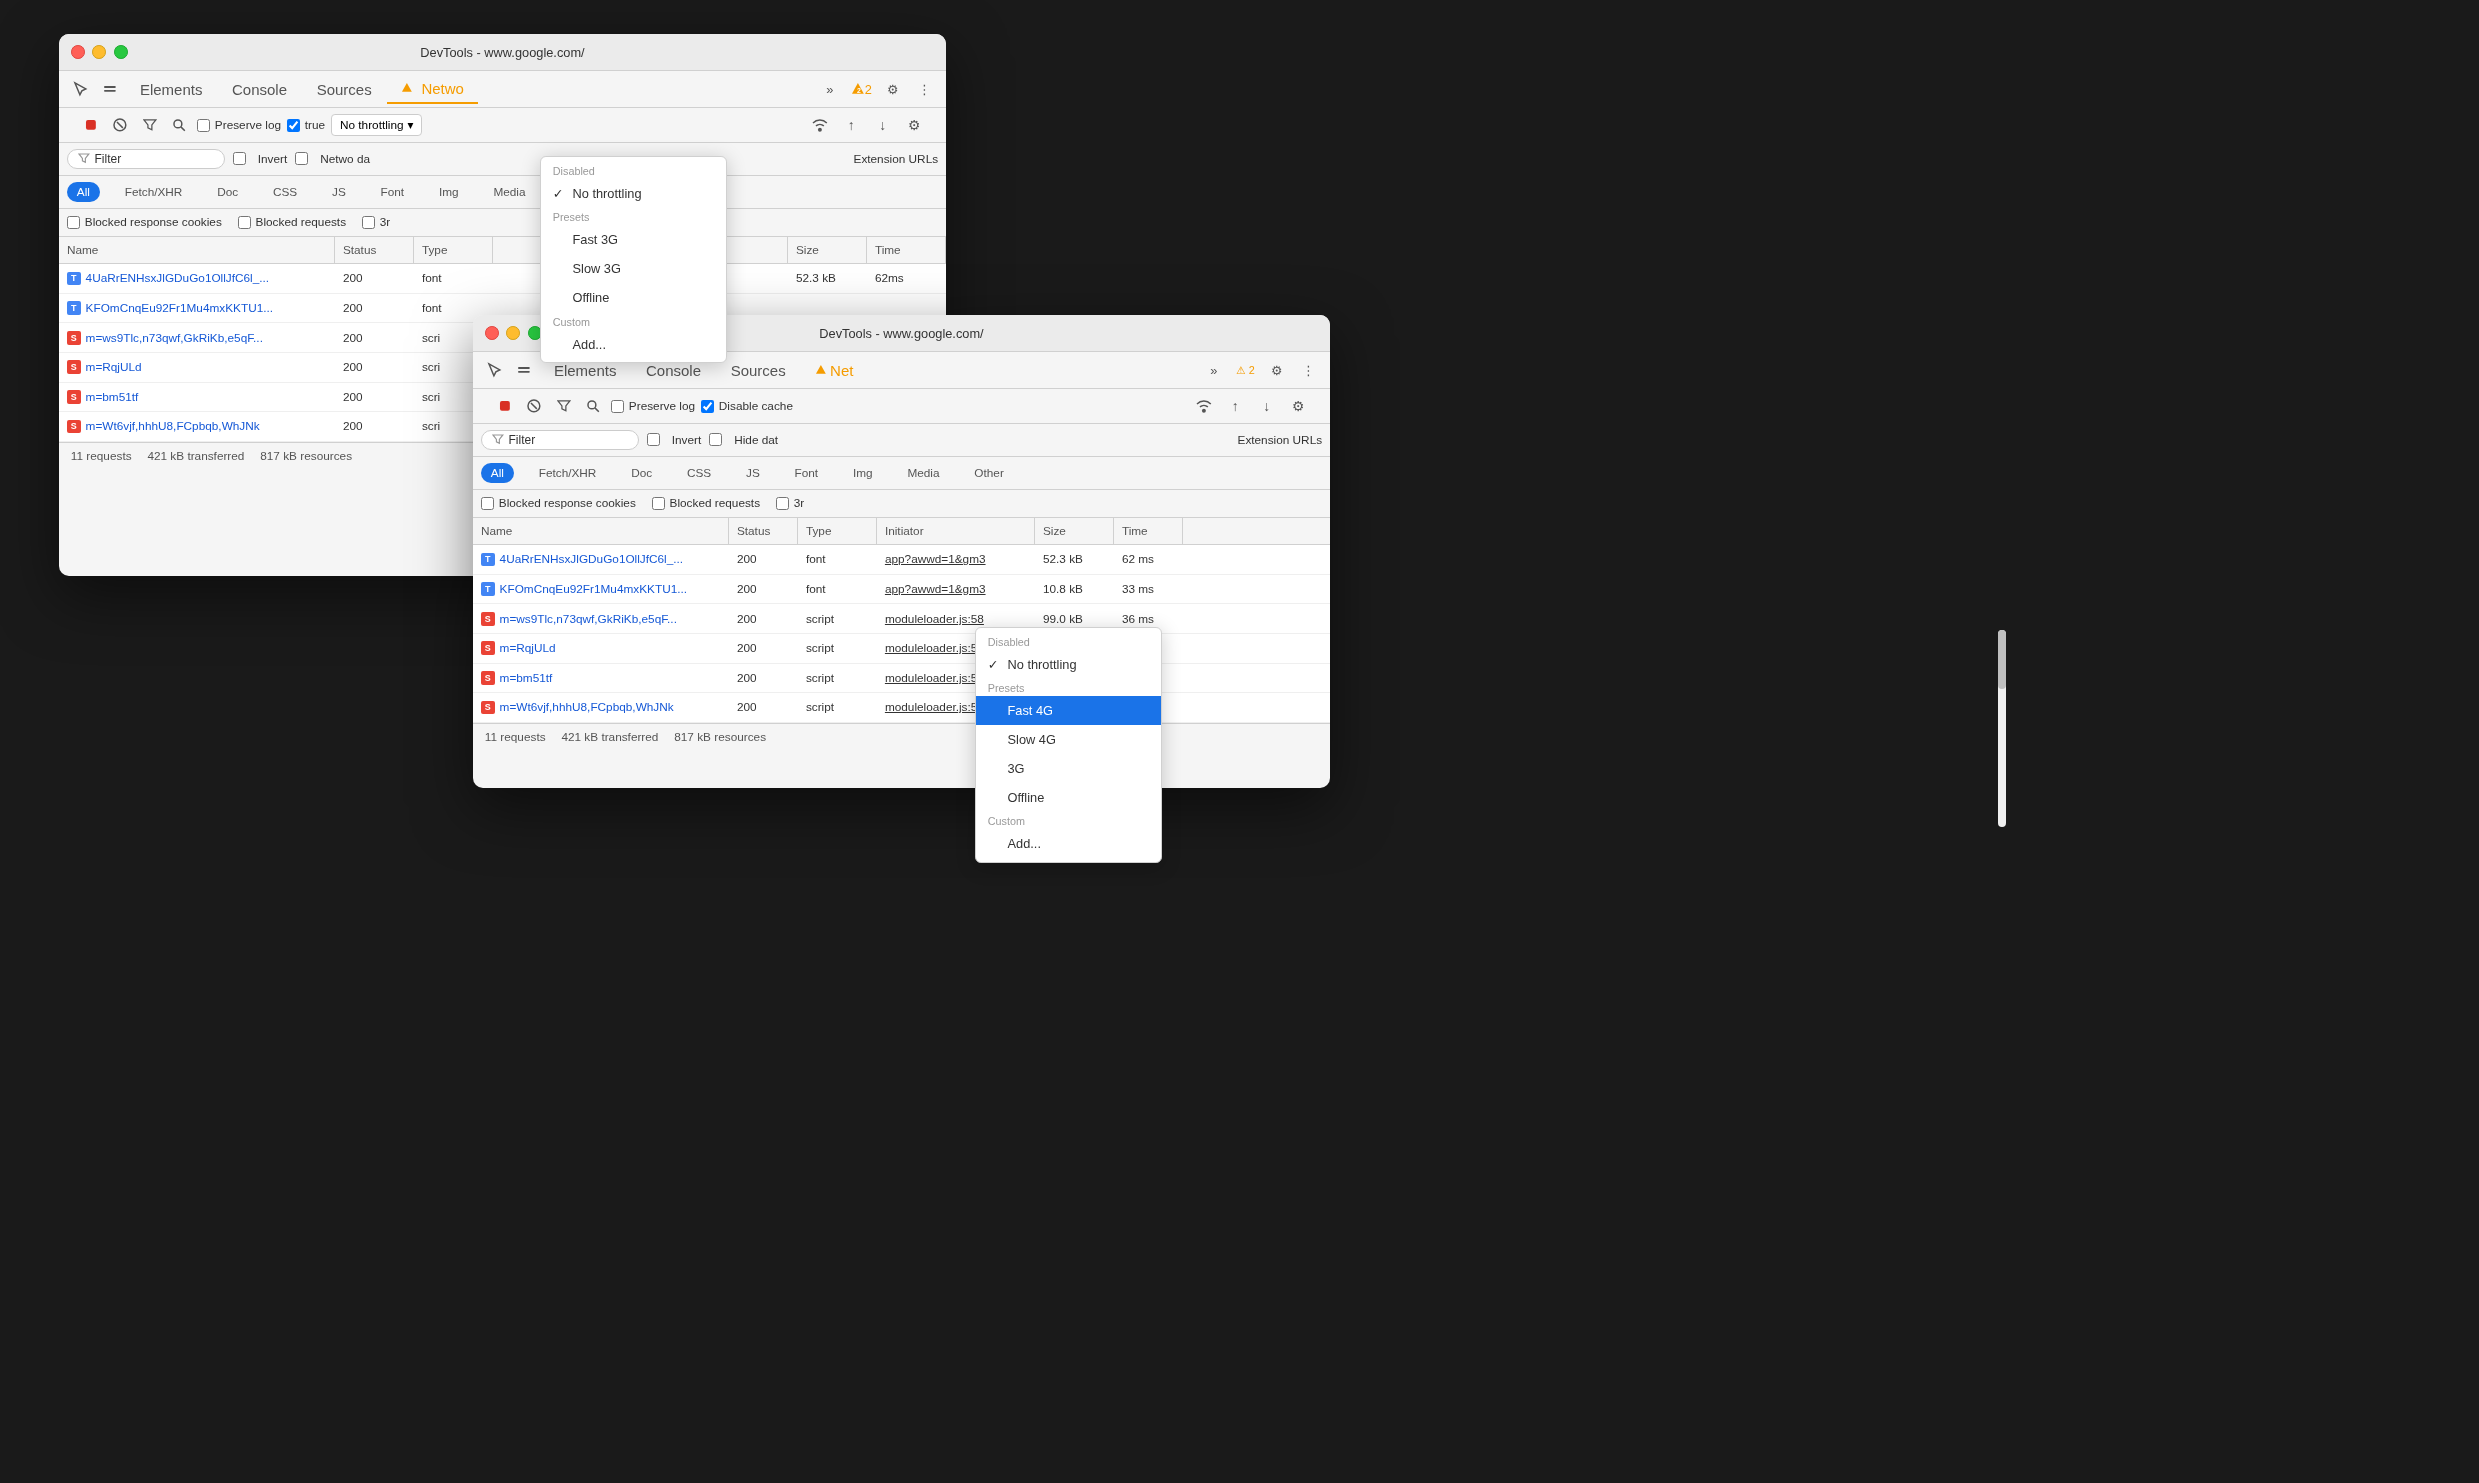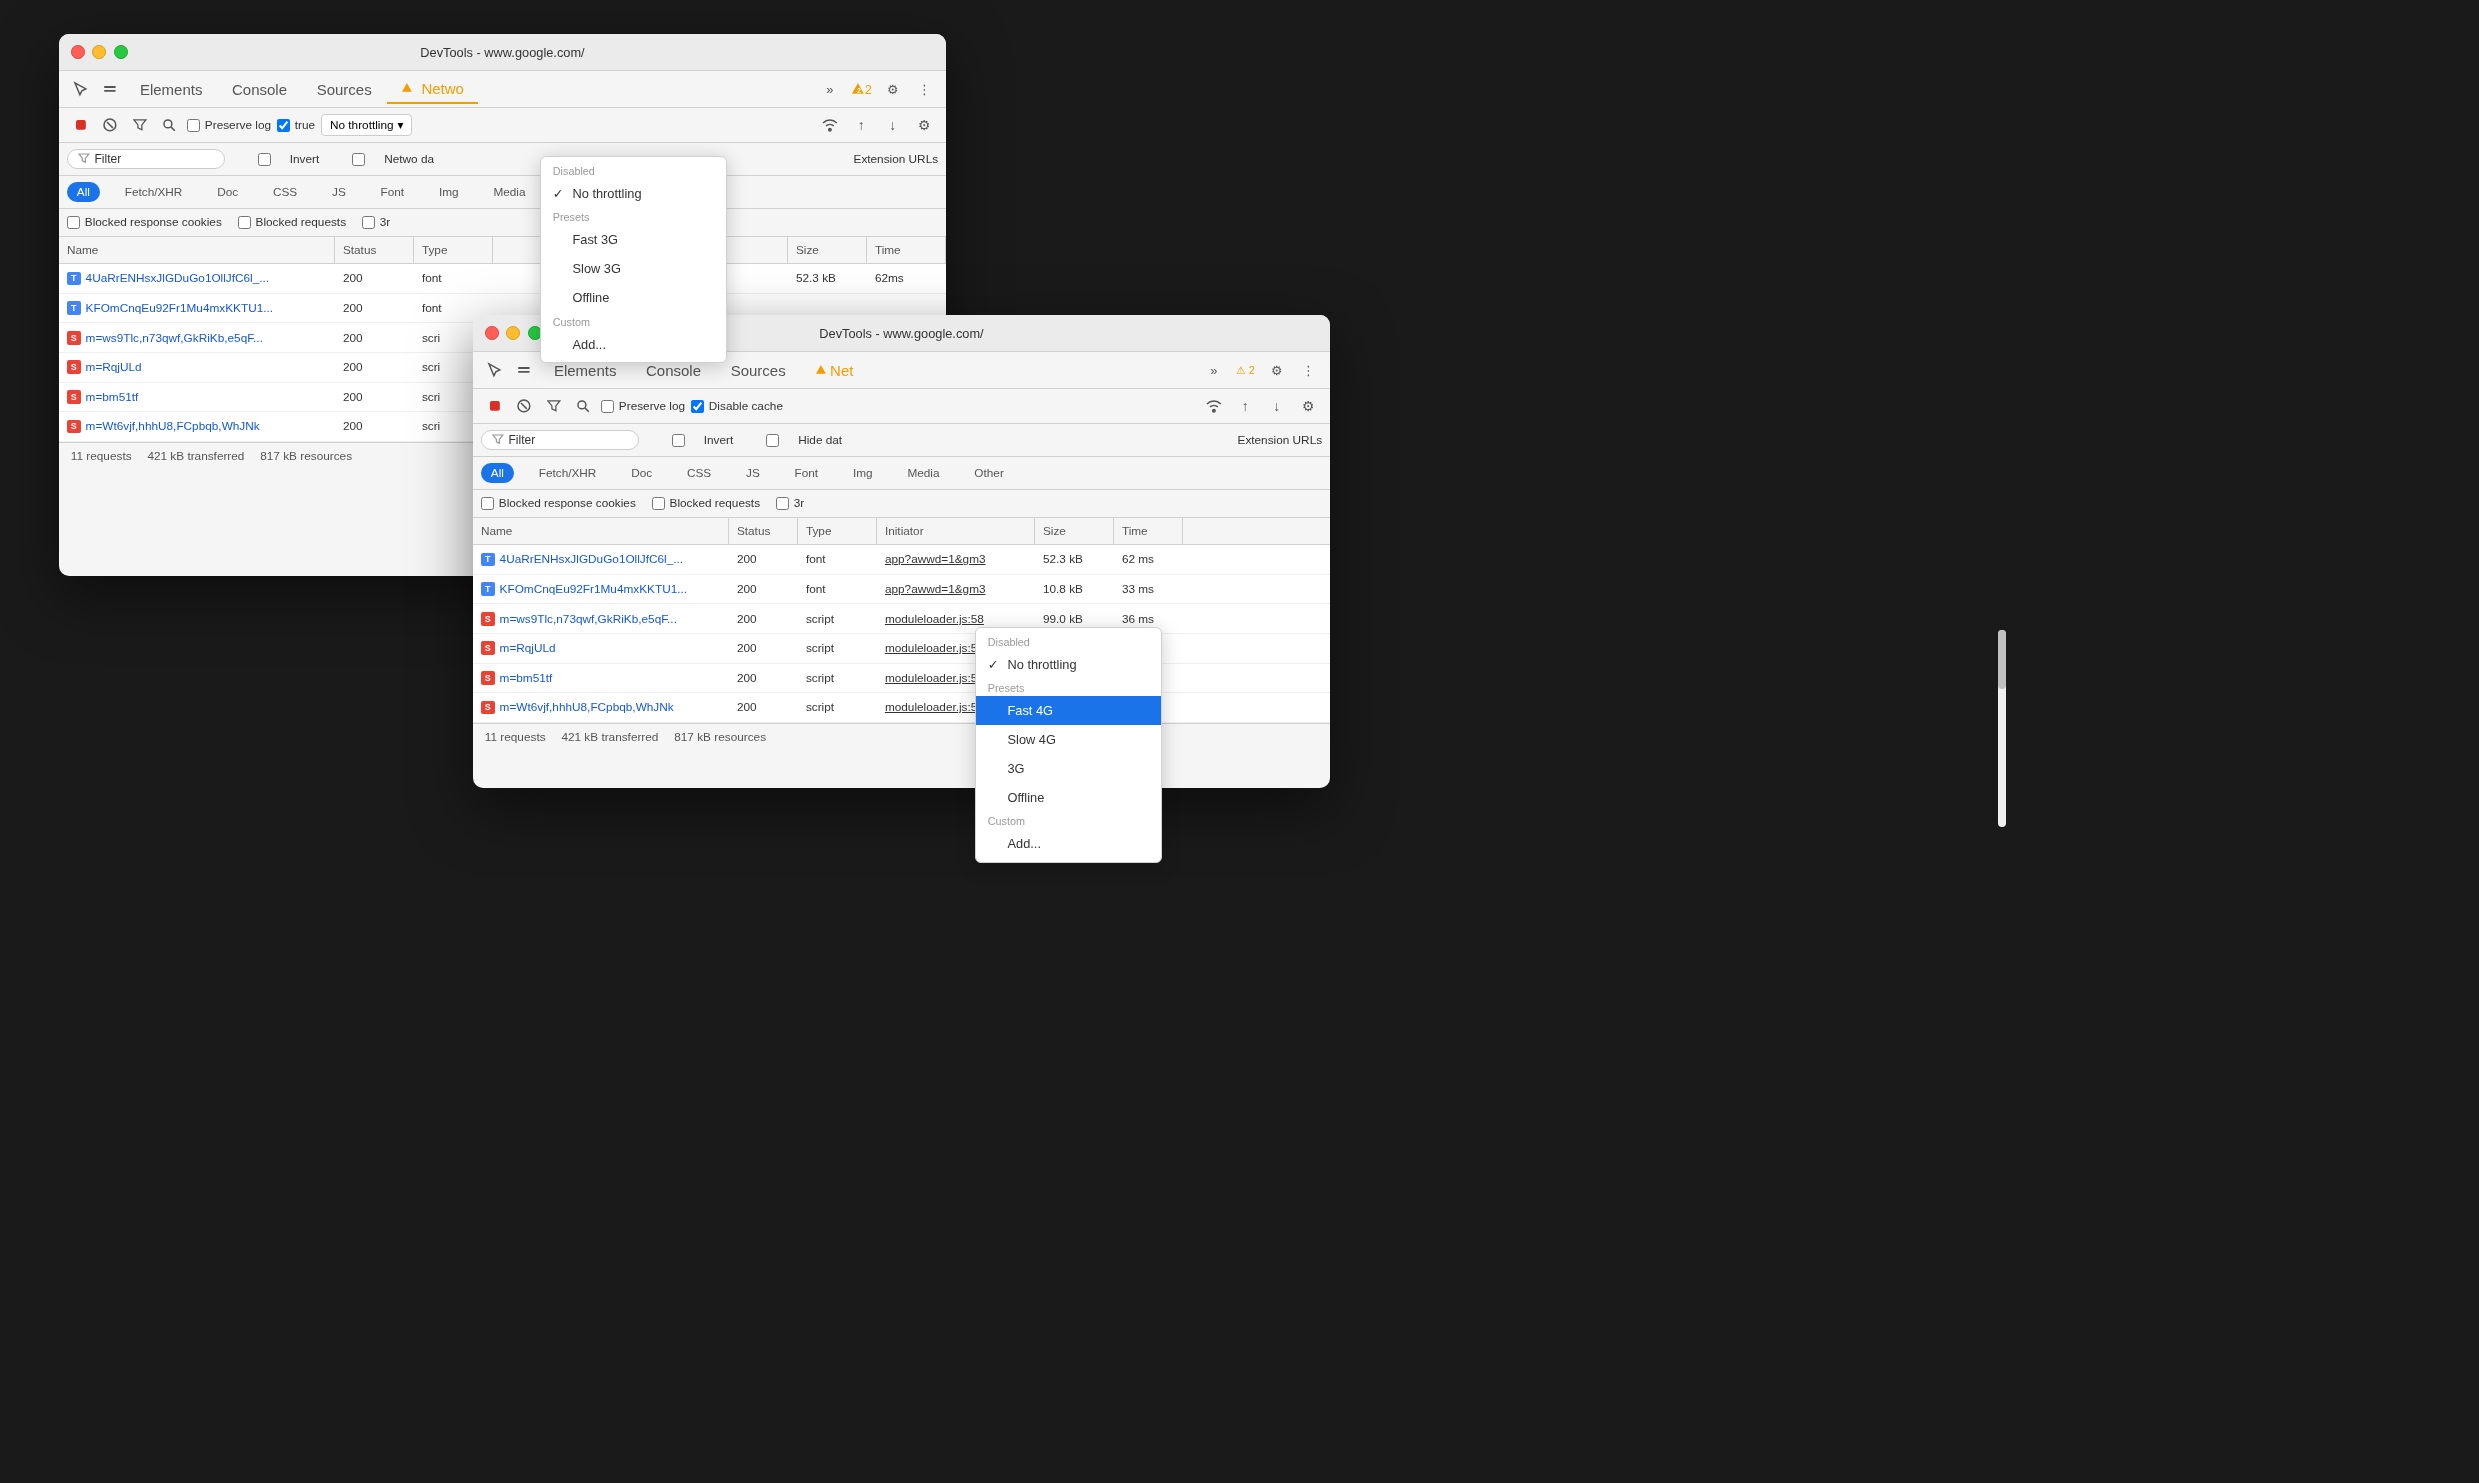--- a/index.html
+++ b/index.html
@@ -100,21 +100,21 @@
       align-items: center;
       gap: 3.9px;
     }
 
     
     .toolbar {
       background: #f5f5f5;
       height: 35px;
       display: flex;
       align-items: center;
-      padding: 0 10px;
+      padding: 0 20px;
       border-bottom: 1px solid #d0d0d0;
       gap: 5.9px;
     }
 
     .toolbar-icon {
       width: 23.6px;
       height: 23.6px;
       display: flex;
       align-items: center;
       justify-content: center;
@@ -168,26 +168,25 @@
       border-radius: 13.8px;
       padding: 2px 9.9px;
       gap: 4.9px;
       font-size: 12px;
       color: #333;
       width: 158px;
     }
 
     .filter-option {
       display: flex;
-      align-items: center;
-      gap: 19px;
+      align-items: flex-start;
+      gap: 12px;
       font-size: 11.8px;
       color: #333;
       cursor: pointer;
-      margin-left: 25px;
     }
 
     
     .type-filters {
       background: #f5f5f5;
       height: 33px;
       display: flex;
       align-items: center;
       padding: 0 7.9px;
       border-bottom: 1px solid #d0d0d0;

